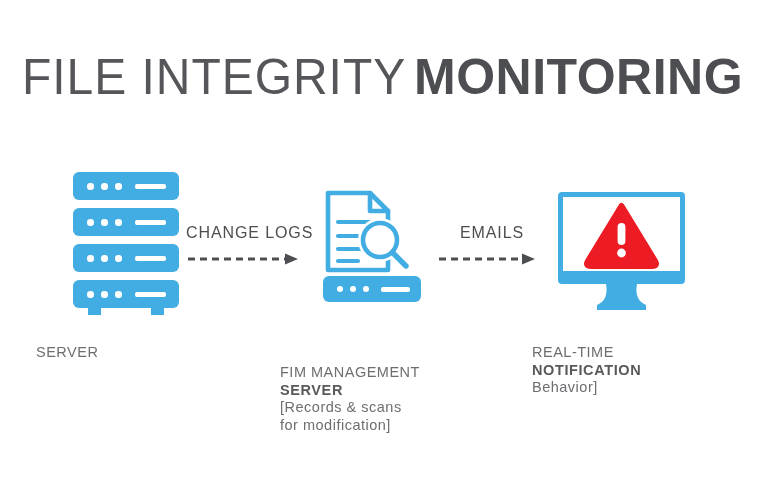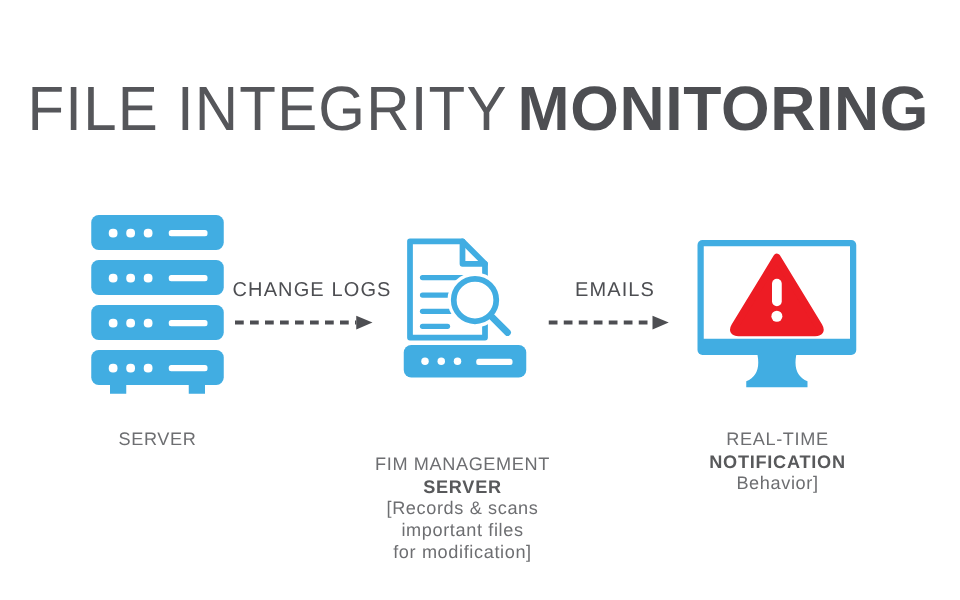--- a/index.html
+++ b/index.html
@@ -11,21 +11,21 @@
     height: 480px;
     background: #ffffff;
     font-family: "Liberation Sans", sans-serif;
     overflow: hidden;
     position: relative;
   }
 
   
   .title {
     position: absolute;
-    top: 62px;
+    top: 52px;
     left: 0;
     width: 757px;
     text-align: center;
     white-space: nowrap;
     line-height: 1;
   }
   .title-thin {
     font-size: 50px;
     font-weight: 200;
     letter-spacing: 1.0px;
@@ -180,21 +180,20 @@
   .flow-arrow {
     margin-top: 9px;
   }
 
   .arrow1 { left: 186px; top: 224px; width: 125px; }
   .arrow2 { left: 437px; top: 224px; width: 110px; }
 
   
   .caption {
     position: absolute;
-    text-align: center;
     color: #6d6e71;
     font-size: 14.5px;
     line-height: 17.5px;
     letter-spacing: 0.5px;
   }
   .caption .ln { display: block; white-space: nowrap; }
   .caption .bold { font-weight: 700; color: #58595b; letter-spacing: 0.6px; }
 
   .cap-left   { left: 36px;  top: 344px; width: 180px; }
   .cap-center { left: 280px; top: 344px; width: 180px; margin-top: 20px; }
@@ -301,21 +300,20 @@
   </div>
 
   <div class="caption cap-left">
     <span class="ln">SERVER</span>
   </div>
 
   <div class="caption cap-center">
     <span class="ln">FIM MANAGEMENT</span>
     <span class="ln bold">SERVER</span>
     <span class="ln">[Records &amp; scans</span>
-    <span class="ln">important files</span>
     <span class="ln">for modification]</span>
   </div>
 
   <div class="caption cap-right">
     <span class="ln">REAL-TIME</span>
     <span class="ln bold">NOTIFICATION</span>
     <span class="ln">Behavior]</span>
   </div>
 
 </div>

